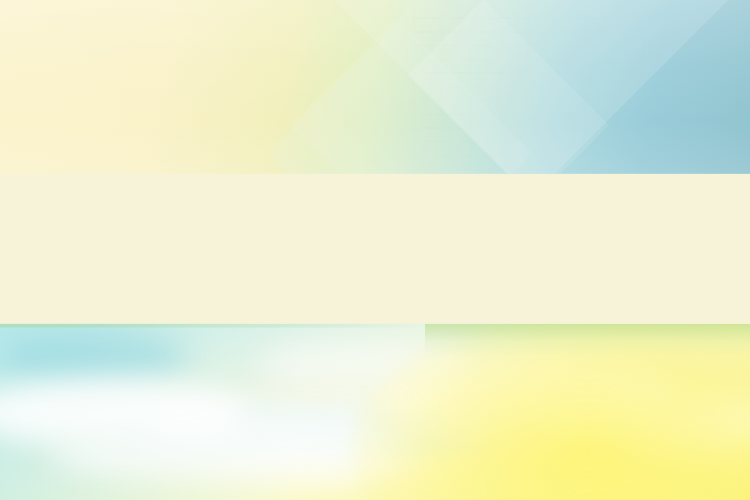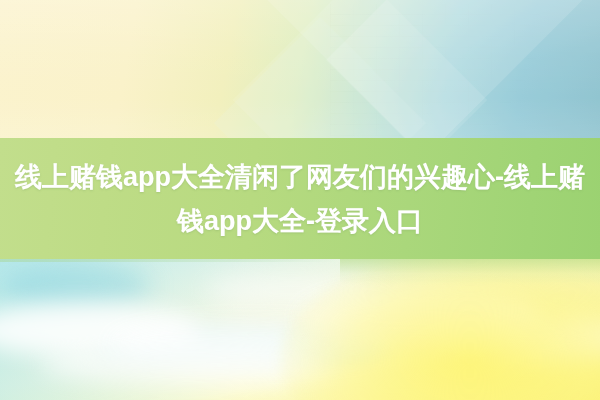--- a/index.html
+++ b/index.html
@@ -267,23 +267,20 @@
 
   <div class="top-region">
     <div class="top-region-veil"></div>
     <div class="ghost-grid"></div>
     <div class="facet facet-a"></div>
     <div class="facet facet-b"></div>
     <div class="facet facet-c"></div>
     <div class="facet facet-d"></div>
   </div>
 
-  <div class="title-banner">
-    <div class="title-text">线上赌钱app大全清闲了网友们的兴趣心-线上赌钱app大全-登录入口</div>
-  </div>
 
   <div class="bottom-region">
     <div class="bottom-tint"></div>
     <div class="wisp-2"></div>
     <div class="wisp"></div>
     <div class="cloud cloud-6"></div>
     <div class="cloud cloud-1"></div>
     <div class="cloud cloud-2"></div>
     <div class="cloud cloud-3"></div>
     <div class="cloud cloud-4"></div>

